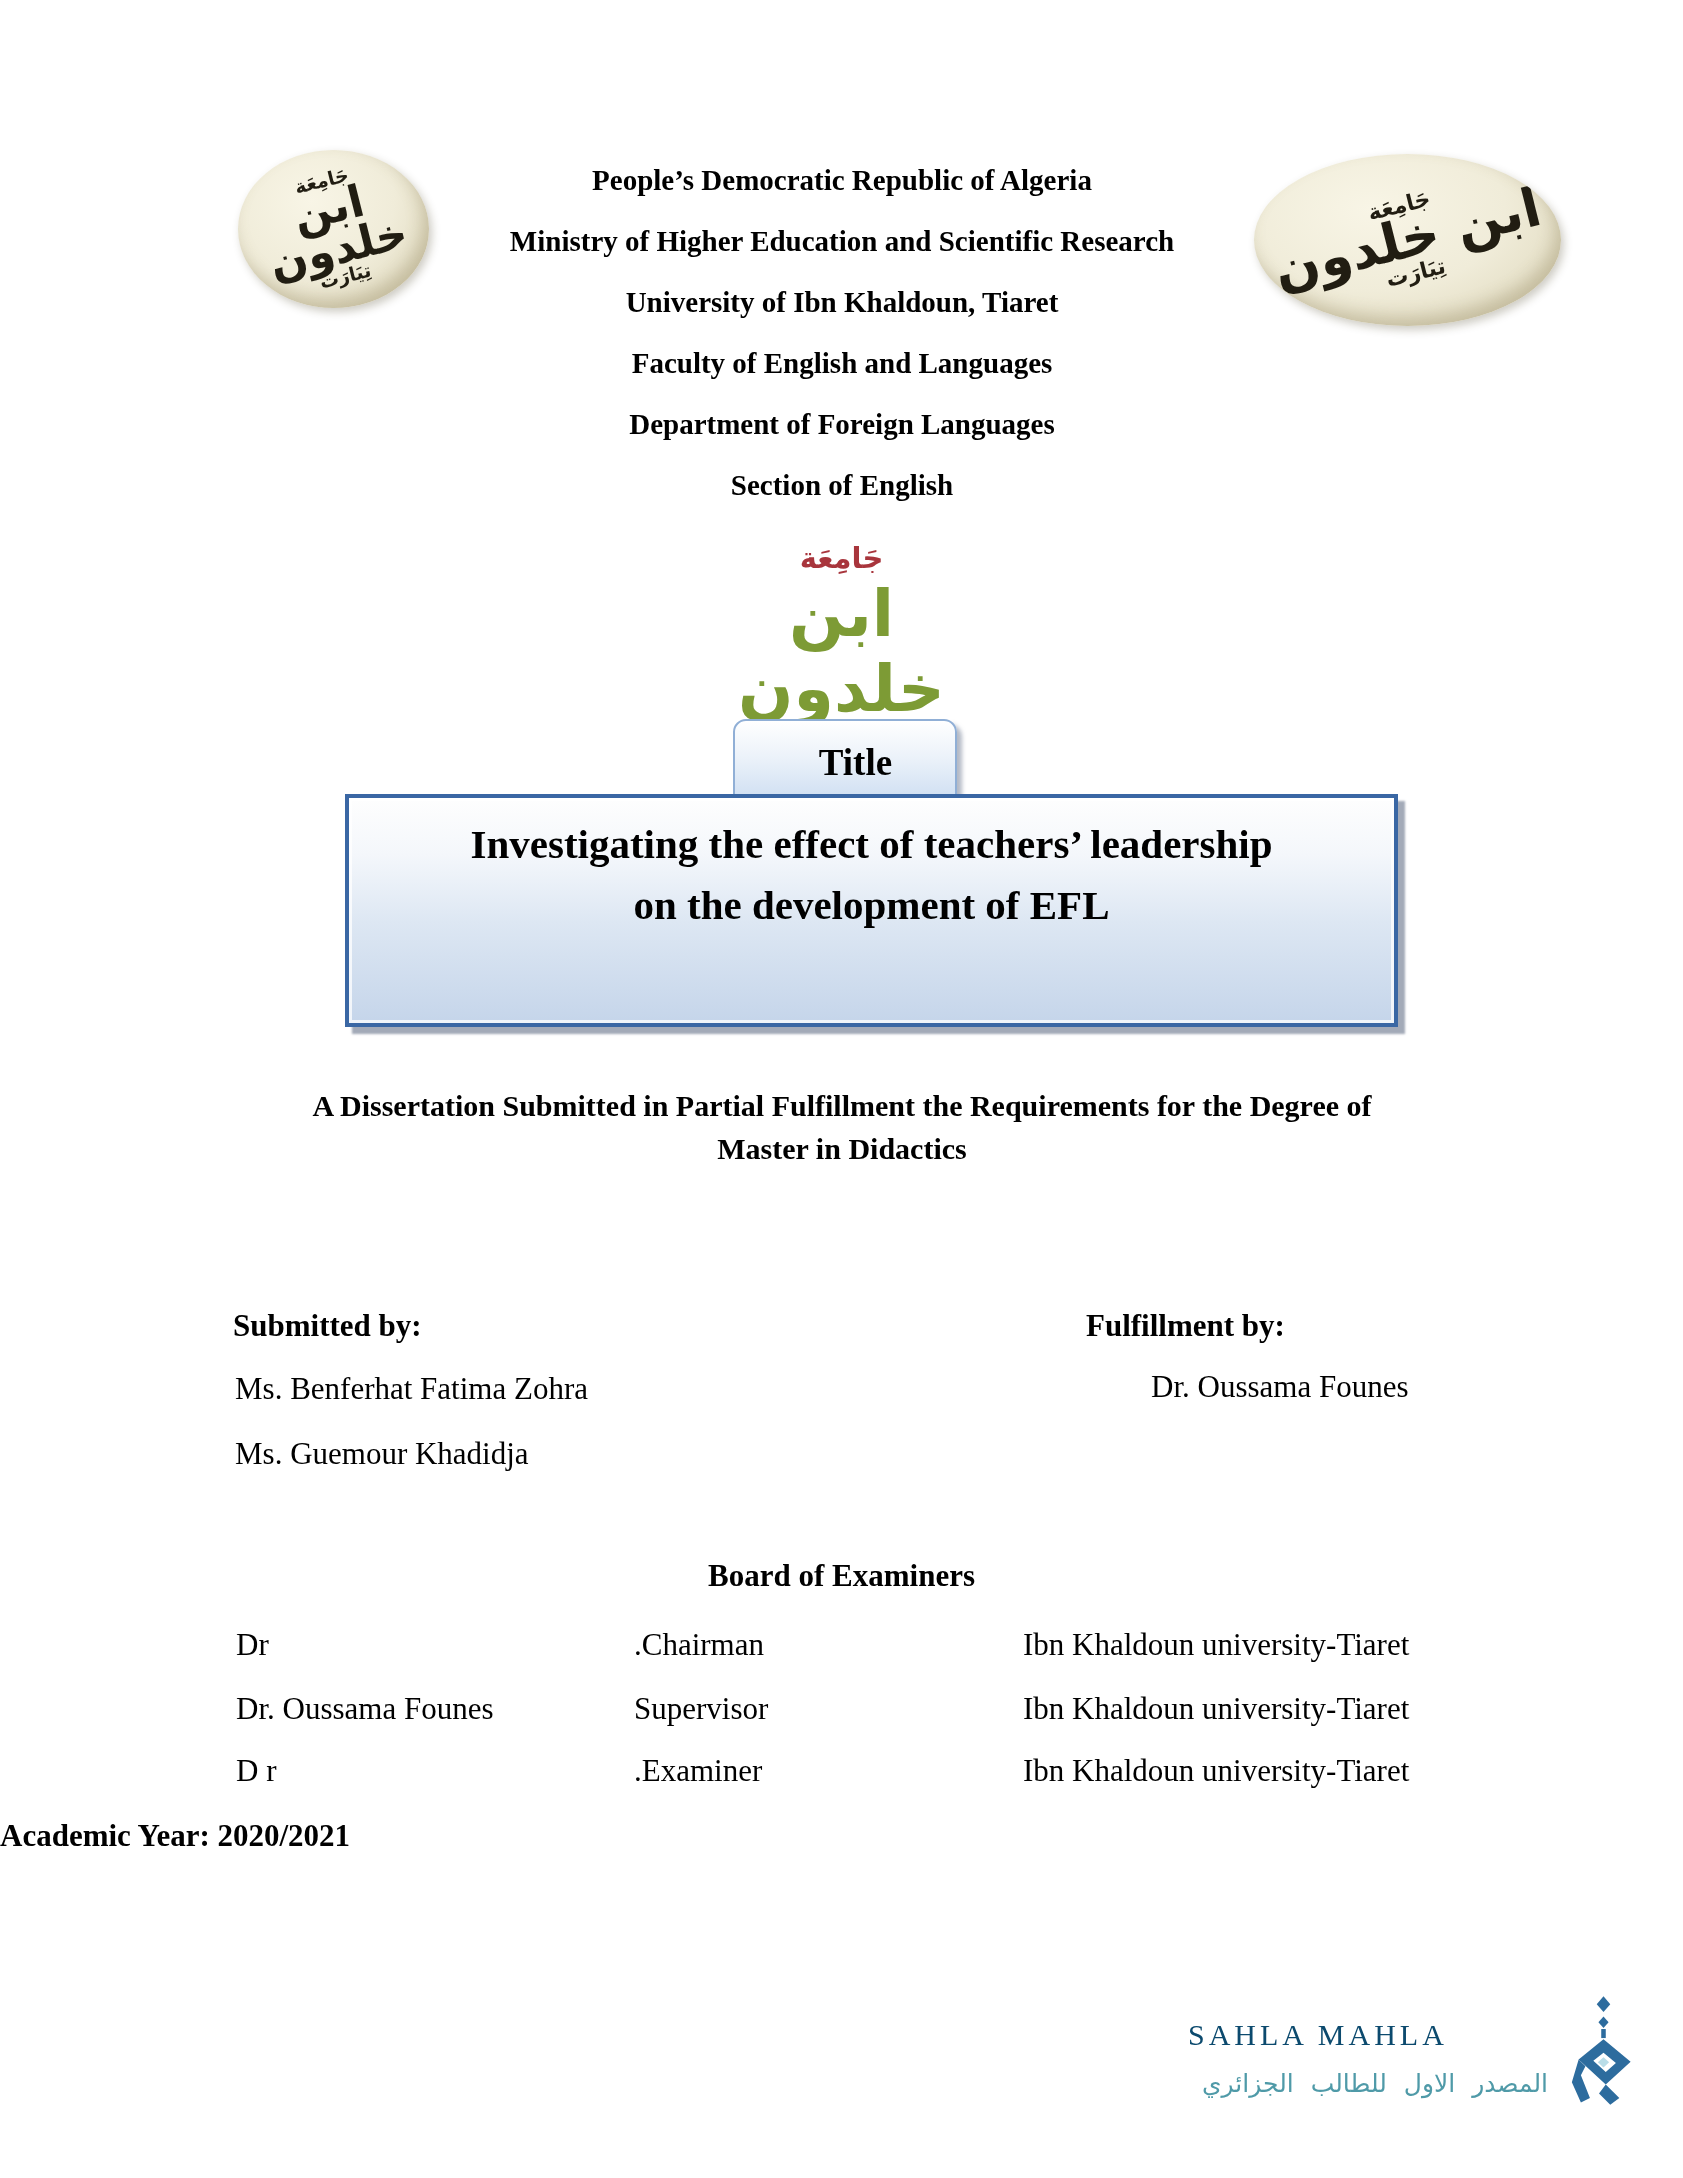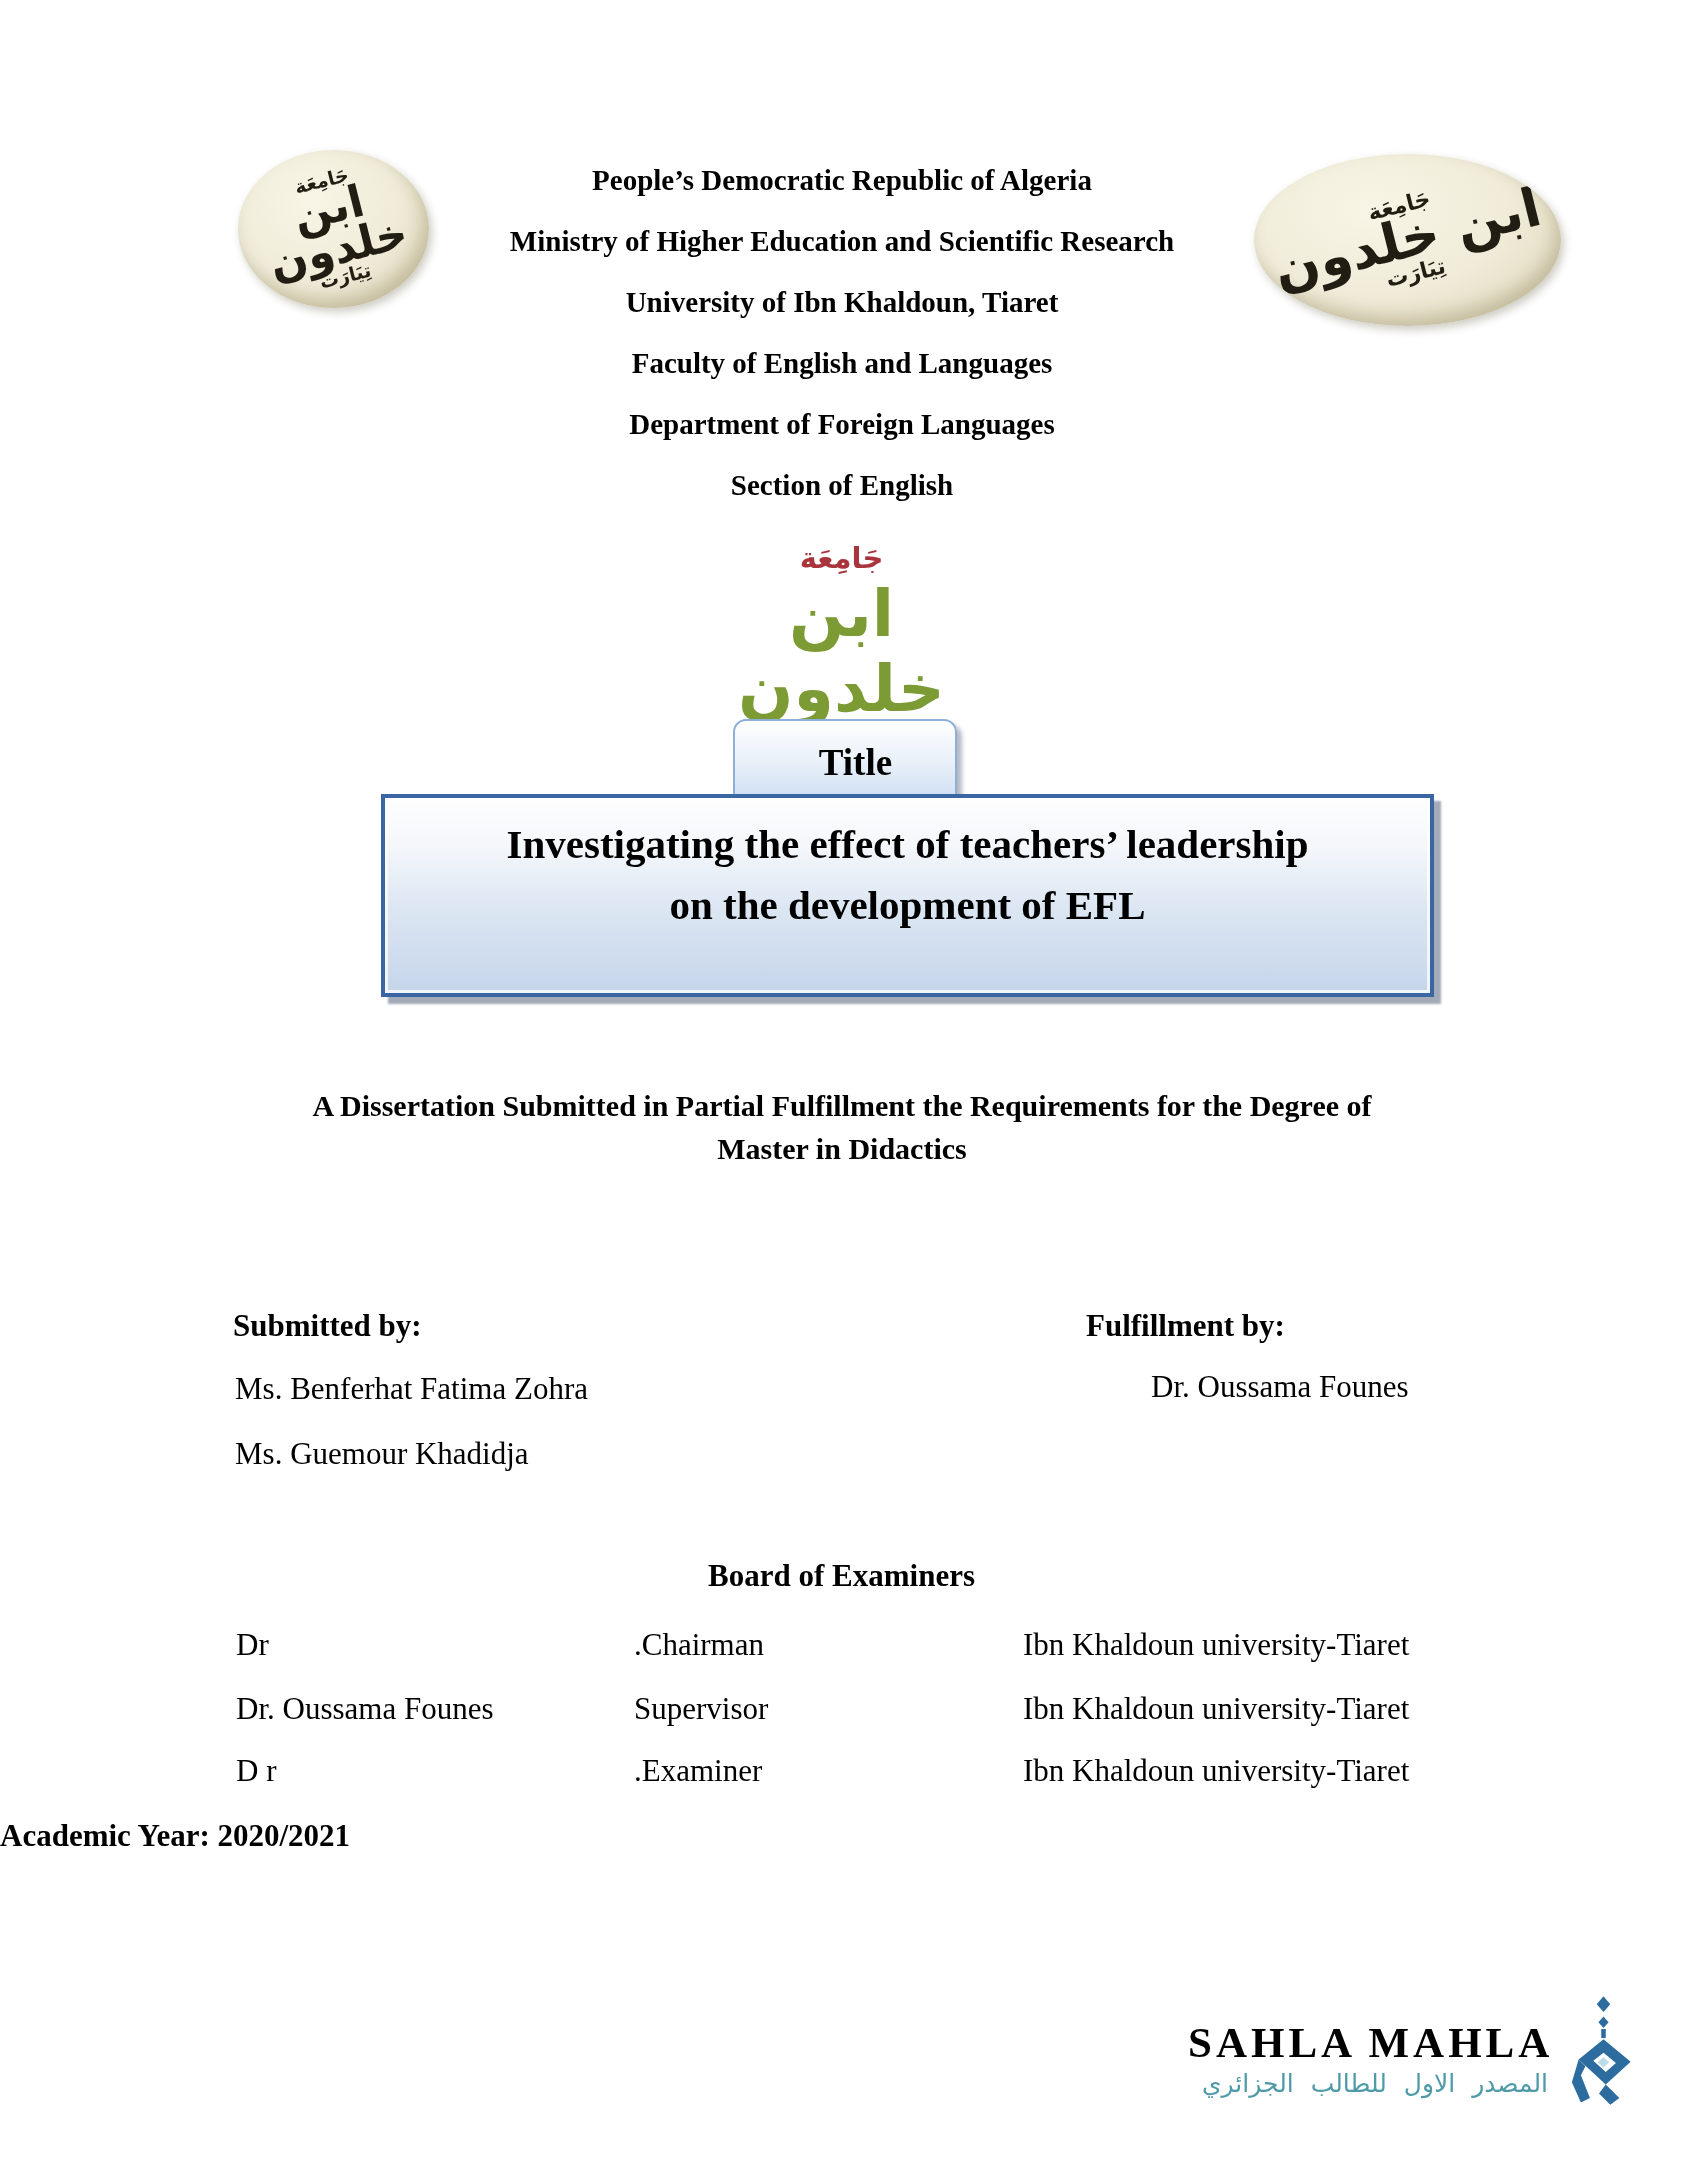--- a/index.html
+++ b/index.html
@@ -37,26 +37,25 @@
   .title-plate{
     position:absolute;left:733px;top:719px;width:220px;height:87px;z-index:1;
     border:2px solid #90afd6;border-radius:13px;
     background:linear-gradient(180deg,#ffffff 0%,#eaf1f9 45%,#d2e1f3 85%,#c8daf0 100%);
     box-shadow:5px 5px 4px rgba(130,140,160,.6);
     text-align:center;
   }
   .title-plate .plate-label{display:block;margin-top:20px;font-weight:bold;font-size:37px;padding-left:21px;}
   
   .title-box{
-    position:absolute;left:345px;top:794px;width:1053px;height:203px;z-index:2;
+    position:absolute;left:345px;top:794px;width:1053px;height:233px;z-index:2;
     border:4px solid #3a67a4;box-sizing:border-box;
     background:linear-gradient(180deg,#fefefe 0%,#f4f7fb 25%,#dde7f3 55%,#c5d5ea 100%);
     box-shadow:7px 7px 2px rgba(140,149,166,.8), inset 0 0 0 3px rgba(255,255,255,.75);
     text-align:center;
-    margin-left:36px;
   }
   .title-box .tb-line{font-weight:bold;font-size:41px;line-height:61px;white-space:nowrap;}
   .title-box .tb-1{margin-top:16px;}
   .title-box .tb-3{margin-top:18px;}
   
   .dissertation{position:absolute;left:149px;top:1084px;width:1386px;text-align:center;}
   .dissertation .d-line{font-weight:bold;font-size:30px;line-height:43px;white-space:nowrap;}
   
   .txt{position:absolute;font-size:31px;line-height:34px;white-space:nowrap;}
   .bold{font-weight:bold;}
@@ -72,21 +71,21 @@
   .brow .cell{position:absolute;font-size:31px;white-space:nowrap;}
   .brow .c-name{left:236px;}
   .brow .c-role{left:634px;}
   .brow .c-aff{left:1023px;}
   .brow-1{top:1627px;} .brow-2{top:1691px;} .brow-3{top:1753px;}
   
   .academic-year{position:absolute;left:0;top:1818px;width:1559px;text-align:left;
     font-weight:bold;font-size:31px;}
   
   .footer-brand{position:absolute;left:1188px;top:2018px;width:376px;
-    font-weight:bold;font-size:43px;letter-spacing:4px;color:#000000;white-space:nowrap;}
+    font-weight:normal;font-size:30px;letter-spacing:4px;color:#0c4a6e;white-space:nowrap;}
   .footer-tagline{position:absolute;left:1188px;top:2069px;width:374px;text-align:center;
     font-family:"DejaVu Sans",sans-serif;font-size:25px;color:#4f9aa8;word-spacing:9px;
     direction:rtl;white-space:nowrap;}
   .footer-icon{position:absolute;left:1568px;top:1994px;width:71px;height:113px;}
 </style>
 </head>
 <body>
 
 <div class="page">
 

